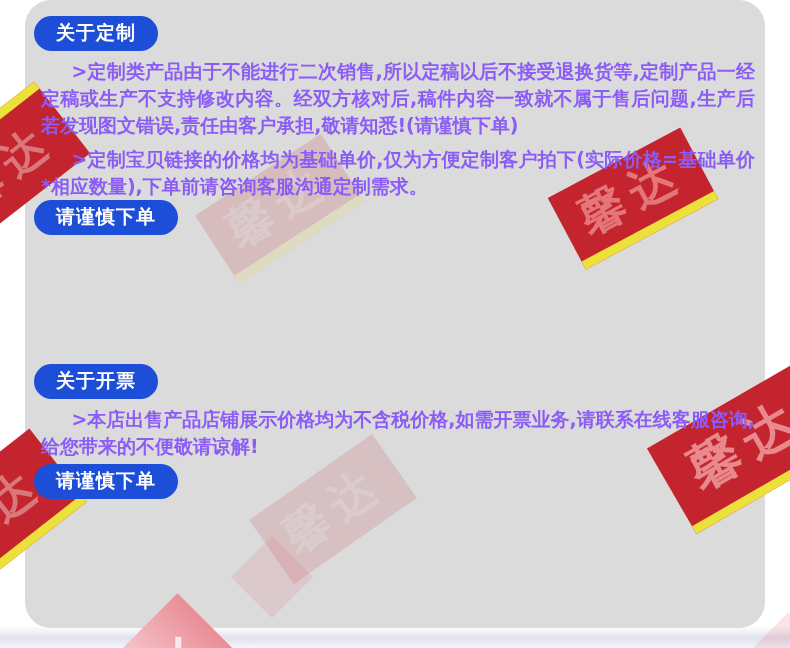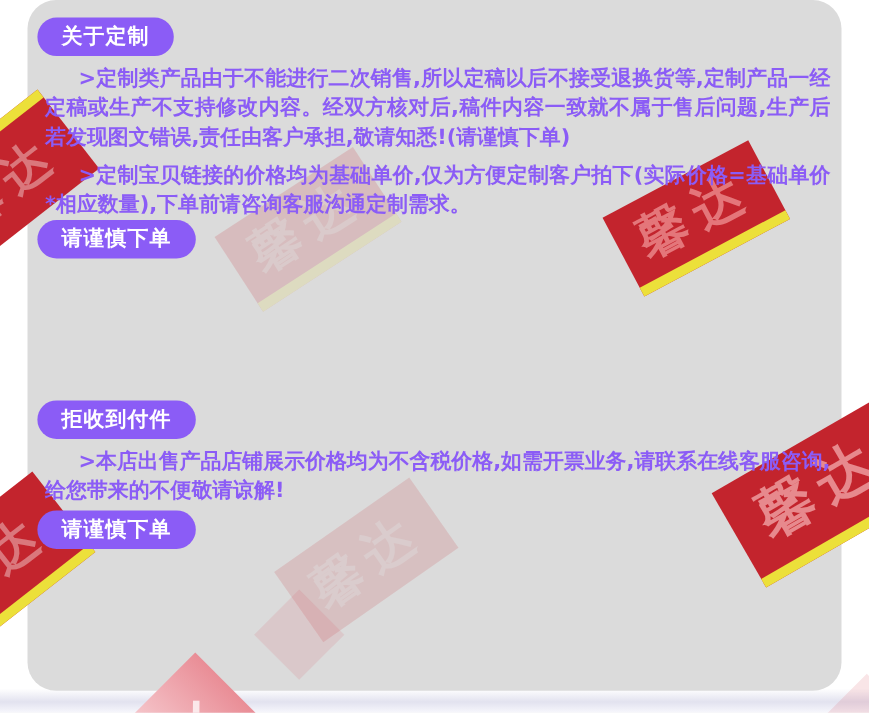--- a/index.html
+++ b/index.html
@@ -52,21 +52,21 @@
     left:758px;top:625px;width:60px;height:60px;font-size:30px;
     background:#d9505b;opacity:0.15;
   }
   
   .section{position:absolute;left:41px;width:716px;z-index:3;}
   .sec-1{top:16px;}
   .sec-2{top:200px;}
   .sec-3{top:364px;}
   .sec-4{top:464px;}
   .pill{
-    display:inline-block;background:#8b5cf6;color:#ffffff;
+    display:inline-block;background:#1d4ed8;color:#ffffff;
     font-size:19px;font-weight:bold;
     padding:4px 22px 5px 22px;border-radius:18px;
     letter-spacing:1px;margin-left:-7px;
   }
   .section p{
     margin:7px 0 0 0;padding-right:2px;
     font-size:19px;font-weight:bold;color:#8b5cf6;
     line-height:27px;text-align:justify;text-indent:1.6em;
     word-break:break-all;
   }
@@ -104,19 +104,19 @@
   <span class="pill">关于定制</span>
   <p>&gt;定制类产品由于不能进行二次销售,所以定稿以后不接受退换货等,定制产品一经定稿或生产不支持修改内容。经双方核对后,稿件内容一致就不属于售后问题,生产后若发现图文错误,责任由客户承担,敬请知悉!(请谨慎下单)</p>
   <p>&gt;定制宝贝链接的价格均为基础单价,仅为方便定制客户拍下(实际价格=基础单价*相应数量),下单前请咨询客服沟通定制需求。</p>
 </div>
 
 <div class="section sec-2">
   <span class="pill">请谨慎下单</span>
 </div>
 
 <div class="section sec-3">
-  <span class="pill">拒收到付件</span>
+  <span class="pill">关于开票</span>
   <p>&gt;本店出售产品店铺展示价格均为不含税价格,如需开票业务,请联系在线客服咨询,给您带来的不便敬请谅解!</p>
 </div>
 
 <div class="section sec-4">
   <span class="pill">请谨慎下单</span>
 </div>
 
 </body></html>

